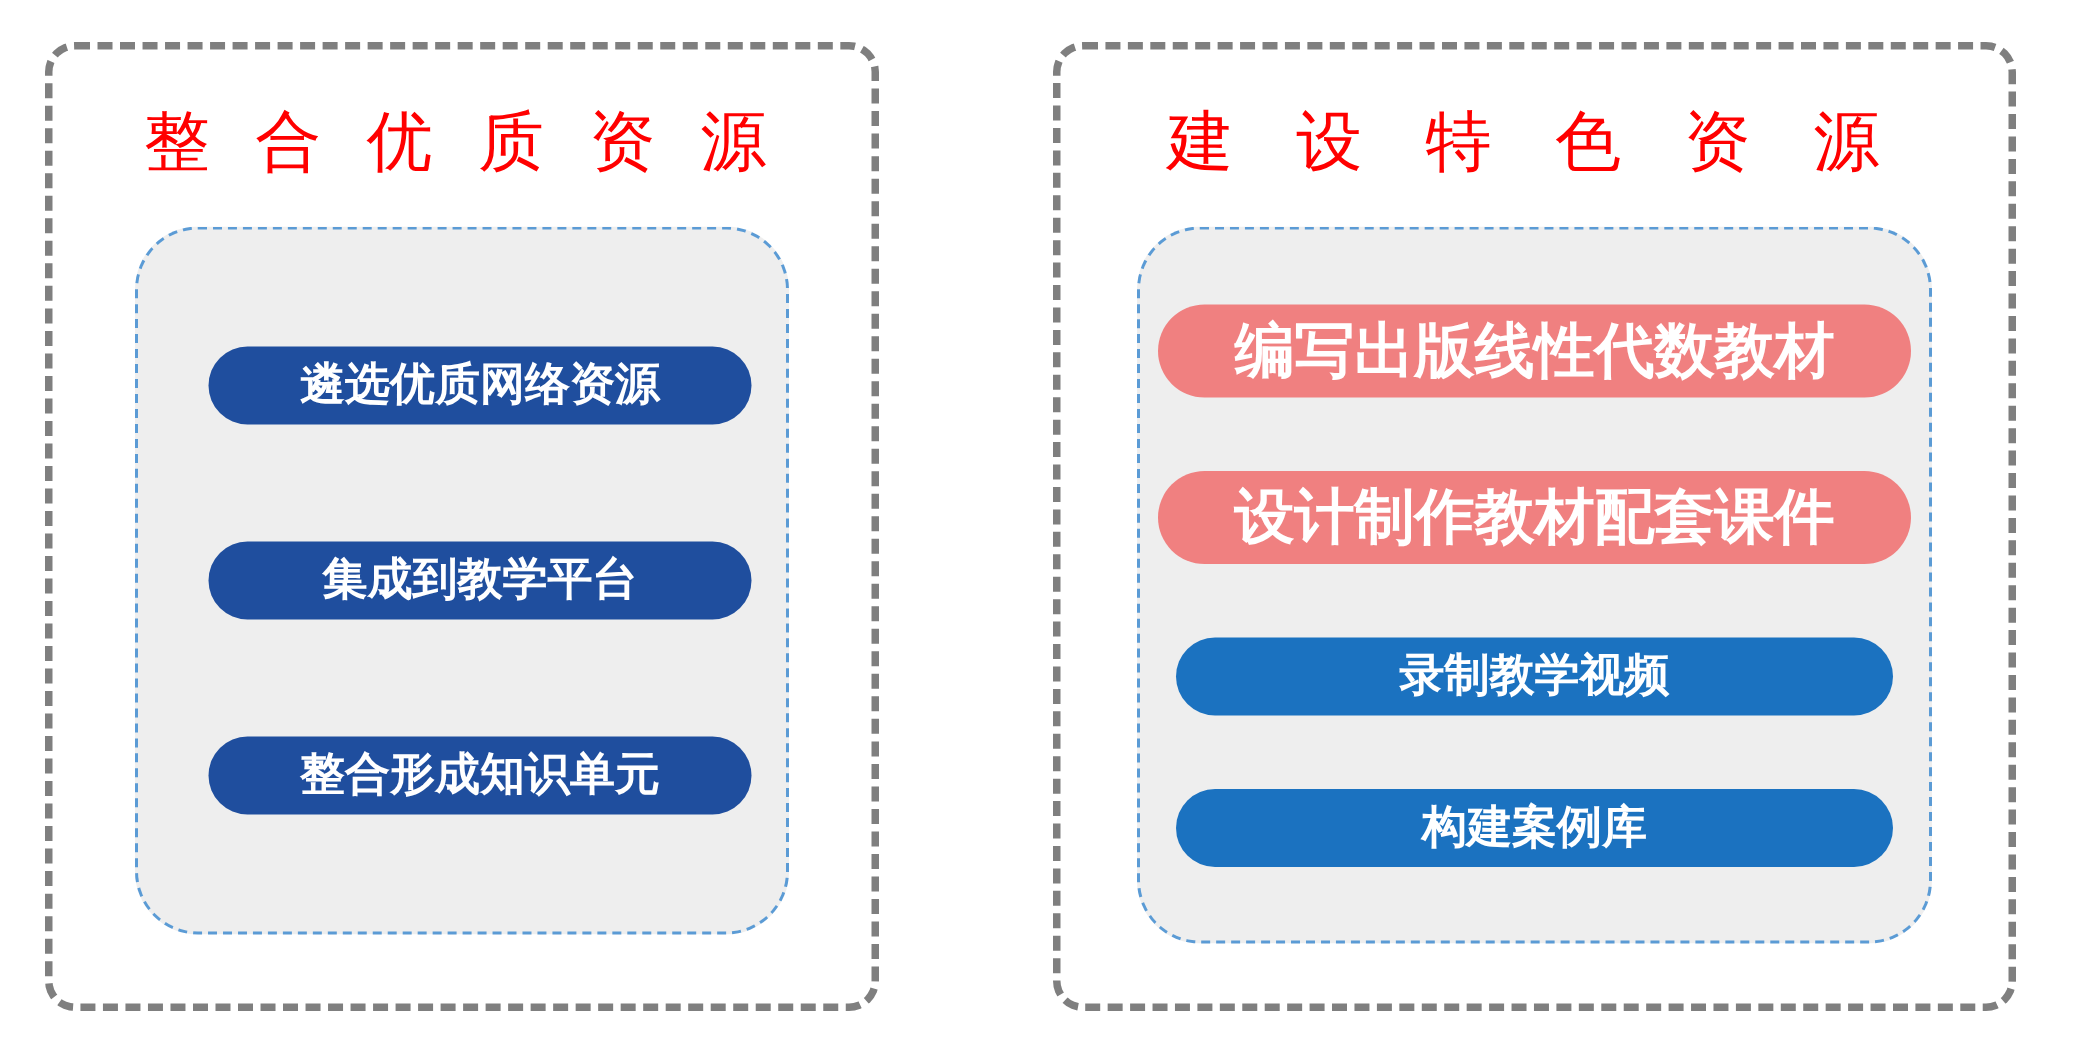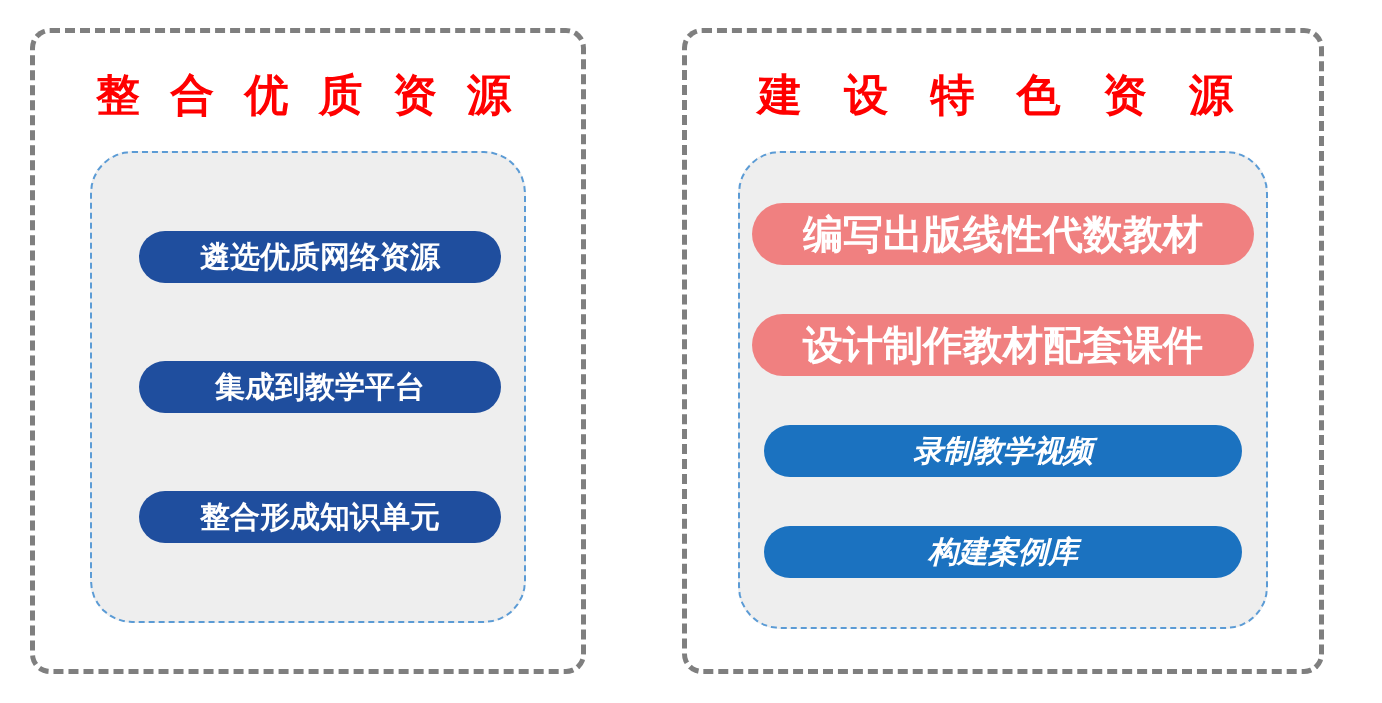--- a/index.html
+++ b/index.html
@@ -18,27 +18,27 @@
 
   .panel{
     position:absolute;
     top:28px;
     height:646px;
     border:5px dashed var(--panel-border);
     border-radius:20px;
     background:#ffffff;
   }
   .panel-left{left:30px;width:556px;}
-  .panel-right{left:682px;width:642px;}
+  .panel-right{left:702px;width:642px;}
 
   .panel-title{
     margin-top:38px;
     text-align:center;
     color:var(--title-red);
-    font-weight:bold;
+    font-weight:normal;
     font-size:44px;
     line-height:1.1;
     white-space:nowrap;
   }
   .panel-title.spacing-left{letter-spacing:9px;}
   .panel-title.spacing-right{letter-spacing:15px;}
 
   .inner-box{
     margin:32px auto 0 auto;
     background:var(--inner-bg);
@@ -56,21 +56,21 @@
     color:#ffffff;
     font-weight:bold;
     font-size:30px;
     line-height:1;
     text-align:center;
     border-radius:999px;
     padding:11px 0;
     white-space:nowrap;
   }
   .pill.navy{background:var(--navy-pill);width:362px;}
-  .pill.blue{background:var(--blue-pill);width:478px;font-style:italic;}
+  .pill.blue{background:var(--blue-pill);width:478px;}
   .pill.pink{background:var(--pink-pill);width:502px;font-size:40px;}
 </style>
 </head>
 <body>
 
 <div class="canvas">
 
   <section class="panel panel-left">
     <h1 class="panel-title spacing-left">整 合 优 质 资 源</h1>
     <div class="inner-box inner-left">

